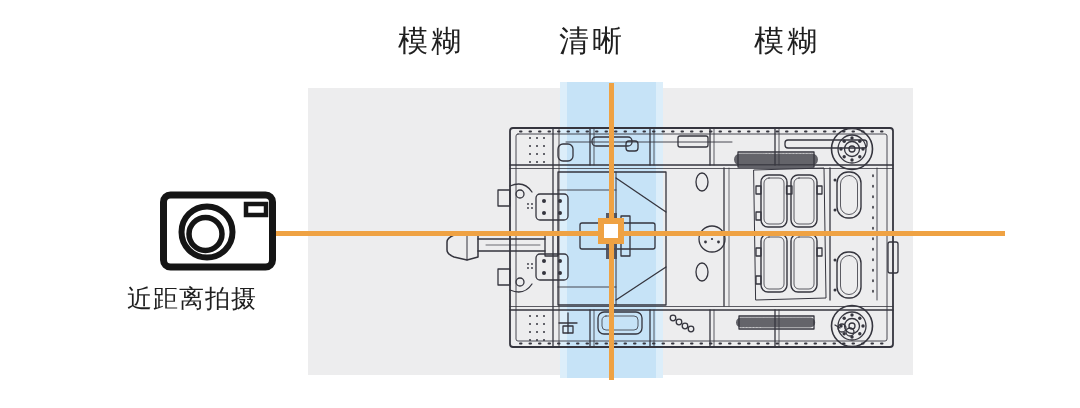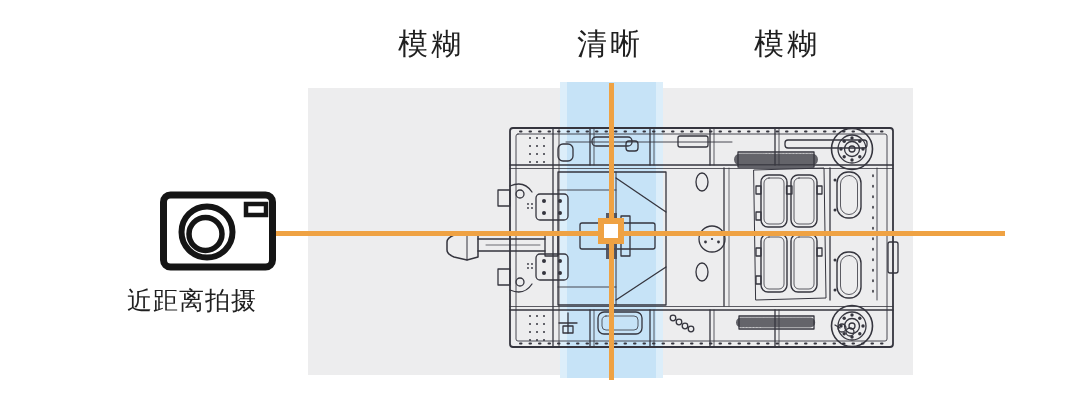--- a/index.html
+++ b/index.html
@@ -6,21 +6,21 @@
     --accent_orange:#EFA243;
     --focus_band:#C6E3F7;
     --focus_band_edge:#DCEEFA;
     --backdrop_gray:#EDEDEE;
     --drawing_line:#35353E;
     --text_color:#1F1F1F;
   }
   html,body{margin:0;padding:0;background:#ffffff;}
   .stage{
     position:relative;width:1080px;height:408px;background:#ffffff;overflow:hidden;
-    font-family:Liberation Sans, sans-serif;color:var(--text_color);
+    font-family:Liberation Mono, monospace;color:var(--text_color);
   }
   .backdrop{
     position:absolute;left:308px;top:88px;width:605px;height:287px;
     background:var(--backdrop_gray);
   }
   .focus-band{
     position:absolute;left:560px;top:82px;width:103px;height:296px;
     background:linear-gradient(90deg,
       var(--focus_band_edge) 0 7px,
       var(--focus_band) 7px calc(100% - 7px),
@@ -37,21 +37,21 @@
   }
   .focus-marker{
     position:absolute;left:598px;top:218px;width:26px;height:26px;
     box-sizing:border-box;border:6px solid var(--accent_orange);background:#ffffff;
   }
   .toplabel{
     position:absolute;top:27px;font-size:30px;line-height:1.1;
     letter-spacing:3px;white-space:nowrap;
   }
   .toplabel.l1{left:398px;}
-  .toplabel.l2{left:577px;}
+  .toplabel.l2{left:559px;}
   .toplabel.l3{left:754px;}
   .camera-wrap{position:absolute;left:160px;top:191px;width:116px;height:84px;}
   .camera-label{
     position:absolute;left:127px;top:287px;font-size:25px;line-height:1.1;
     letter-spacing:1px;white-space:nowrap;
   }
 </style>
 </head>
 <body>
 

